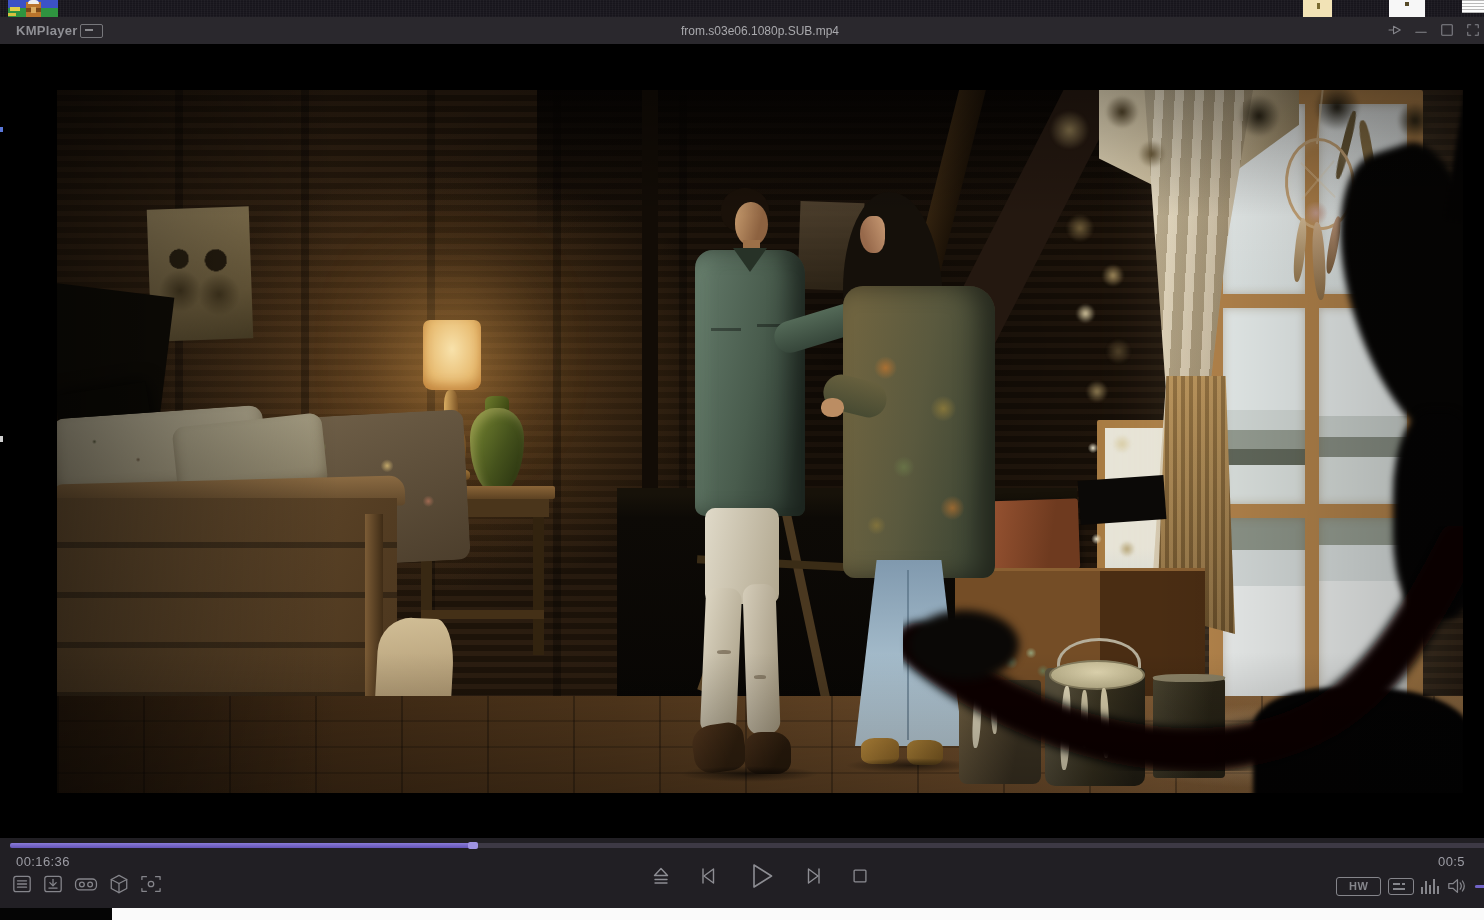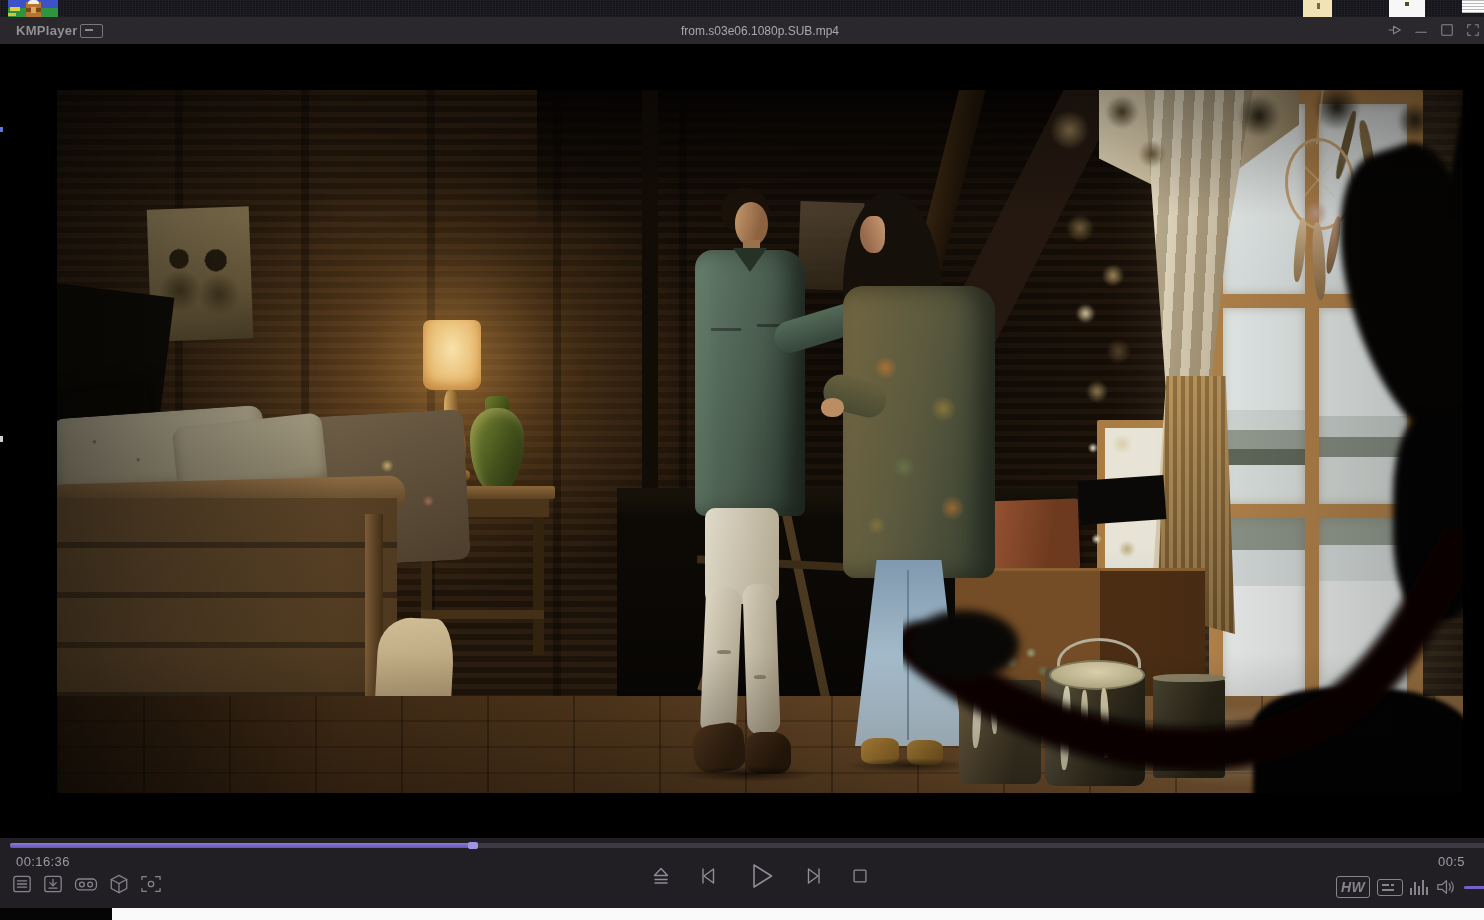--- a/index.html
+++ b/index.html
@@ -27,22 +27,22 @@
   .ptrack{position:absolute;left:10px;top:5px;width:1500px;height:5px;background:#3d3945;border-radius:2px;}
   .pfill{position:absolute;left:0;top:0;height:5px;background:linear-gradient(180deg,#8a7cd8,#6454b8);border-radius:2px;}
   .phead{position:absolute;right:-3px;top:-1px;width:10px;height:7px;background:#9f93e2;border-radius:2px;}
   .time{position:absolute;font-size:13px;color:#9c9ca4;letter-spacing:.4px;white-space:nowrap;}
   .tools-left{position:absolute;left:12px;top:36px;display:flex;align-items:center;gap:11px;}
   .transport{position:absolute;left:760px;top:21px;transform:translateX(-50%);display:flex;align-items:center;gap:24px;}
   .tools-right{position:absolute;left:1336px;top:38px;display:flex;align-items:center;gap:7px;}
   .oicon{display:flex;align-items:center;justify-content:center;}
   .oicon svg{stroke:#85858b;fill:none;stroke-width:1.4;stroke-linejoin:round;stroke-linecap:round;}
   .transport .oicon svg{stroke:#8d8d93;}
-  .hwbox{border:1px solid #85858b;border-radius:3px;color:#85858b;font-size:14px;font-weight:700;
-         padding:3px 4px;line-height:1;letter-spacing:.5px;font-style:italic;}
+  .hwbox{border:1px solid #85858b;border-radius:3px;color:#85858b;font-size:11px;font-weight:700;
+         padding:3px 12px;line-height:1;letter-spacing:.5px;}
   .subbox{width:24px;height:15px;border:1px solid #85858b;border-radius:3px;position:relative;}
   .subbox i{position:absolute;background:#85858b;height:2px;}
   .eq{display:flex;align-items:flex-end;gap:2px;height:16px;}
   .eq i{width:2px;background:#85858b;}
   .vol-track{position:relative;width:62px;height:3px;background:#4a4552;border-radius:2px;}
   .vol-fill{position:absolute;left:0;top:0;height:3px;background:#7163c8;border-radius:2px;}
   .below-strip{position:absolute;left:0;top:908px;width:1484px;height:12px;background:#050505;}
   .below-strip .white-win{position:absolute;left:112px;top:0;width:1372px;height:12px;background:#fafafa;}
   .edge-artifact{position:absolute;}
 </style>

